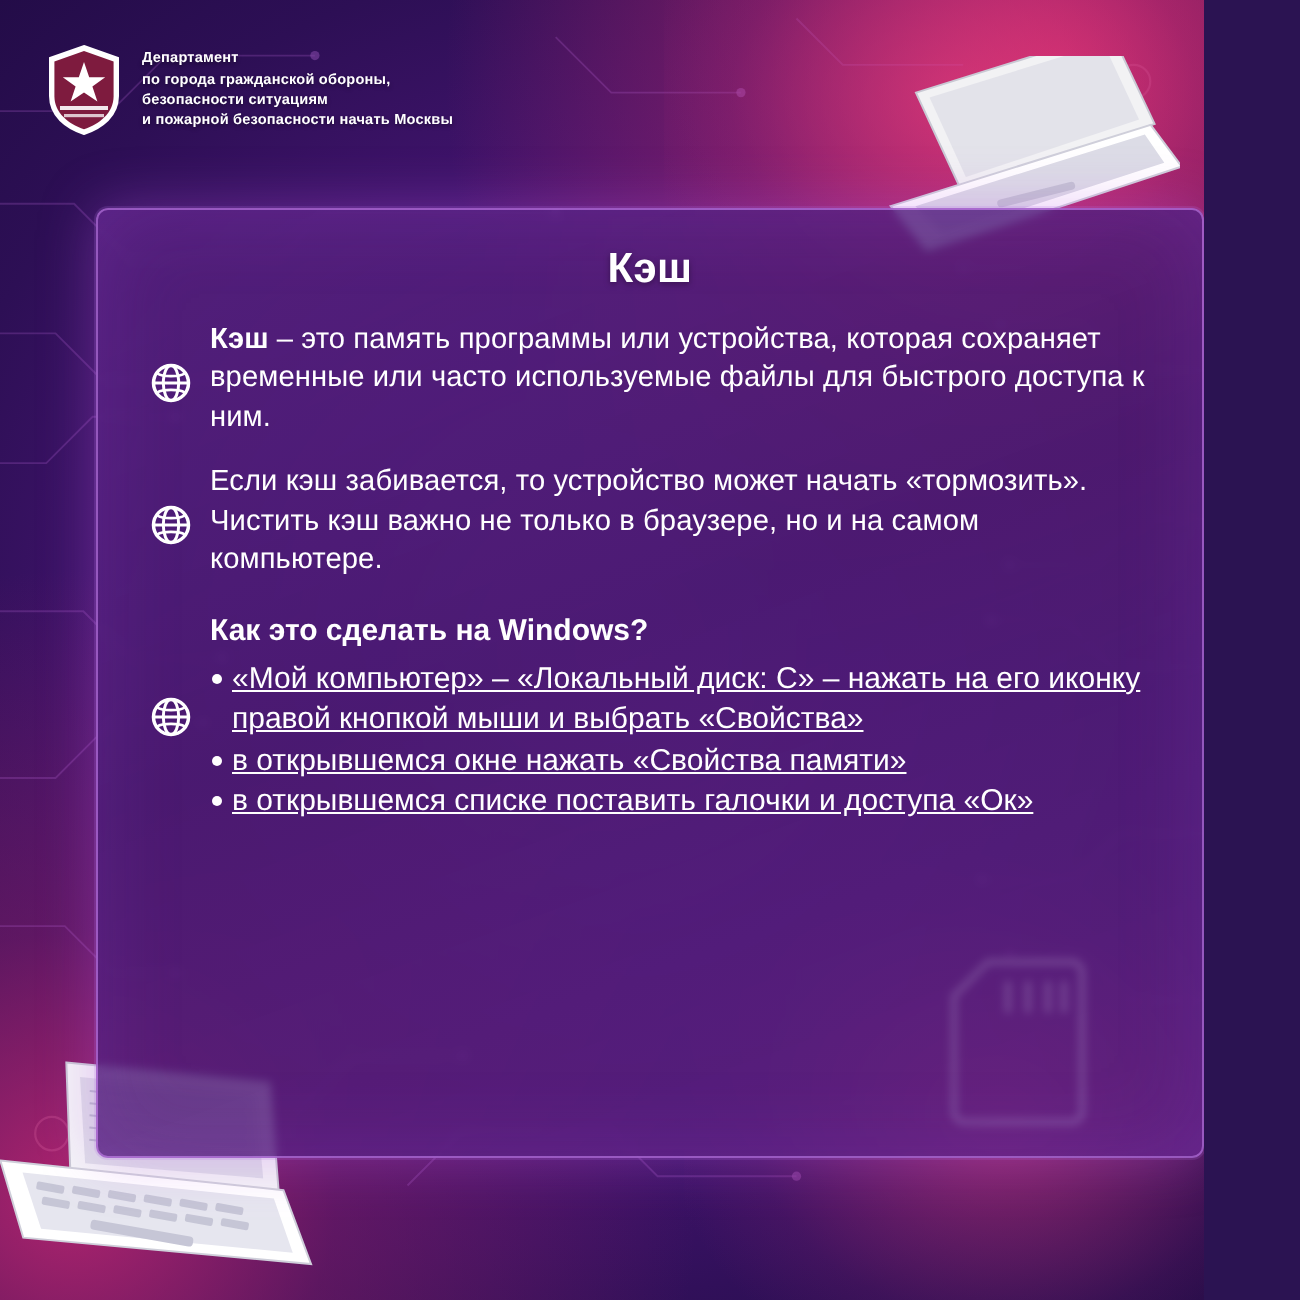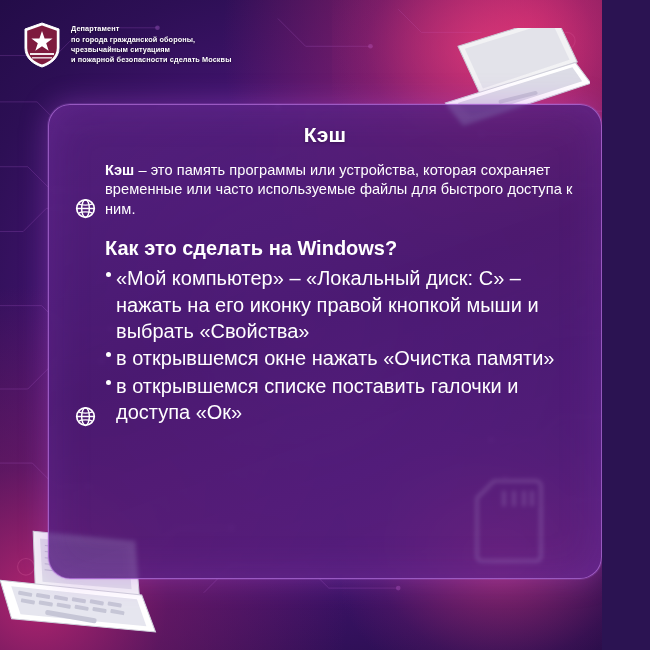--- a/index.html
+++ b/index.html
@@ -109,21 +109,21 @@
     opacity: 0.95;
   }
 
   
   .card {
     position: absolute;
     left: 48px;
     top: 104px;
     width: 554px;
     height: 475px;
-    border-radius: 22px;
+    border-radius: 6px;
     background: linear-gradient(160deg, rgba(88, 34, 128, 0.82) 0%, rgba(72, 26, 112, 0.86) 45%, rgba(96, 34, 132, 0.82) 100%);
     border: 1px solid rgba(214, 140, 255, 0.55);
     box-shadow:
       0 0 0 1px rgba(180, 110, 230, 0.18),
       0 0 28px rgba(190, 90, 230, 0.35),
       inset 0 0 42px rgba(150, 70, 210, 0.22);
     z-index: 8;
     padding: 14px 26px 10px 26px;
     box-sizing: border-box;
     backdrop-filter: blur(2px);
@@ -134,53 +134,54 @@
     color: #ffffff;
     font-size: 21px;
     font-weight: bold;
     letter-spacing: 0.2px;
     margin: 4px 0 14px 0;
     text-shadow: 0 1px 3px rgba(0,0,0,0.35);
   }
 
   .block {
     display: flex;
-    align-items: flex-end;
+    align-items: center;
     gap: 9px;
     margin-bottom: 13px;
   }
   .globe {
     flex: none;
     width: 21px;
     height: 21px;
     margin-top: 2px;
   }
   .block-text {
     color: #ffffff;
     font-size: 14.6px;
     line-height: 1.33;
     letter-spacing: 0.05px;
   }
   .block-text b { font-weight: bold; }
 
   .howto-title {
     color: #ffffff;
-    font-size: 20px;
+    font-size: 15px;
     font-weight: bold;
     line-height: 1.3;
     margin-top: 1px;
   }
 
   .bullets {
     margin: 4px 0 0 0;
     padding: 0;
     list-style: none;
     color: #ffffff;
-    font-size: 20px;
+    font-size: 15px;
     line-height: 1.32;
+    text-decoration: underline;
   }
   .bullets li {
     position: relative;
     padding-left: 11px;
     margin-bottom: 1px;
   }
   .bullets li::before {
     content: "";
     position: absolute;
     left: 1px;
@@ -250,22 +251,22 @@
     <svg class="emblem" viewBox="0 0 40 46">
       <path d="M20 1 L37 7 L37 26 C37 36 29 42 20 45 C11 42 3 36 3 26 L3 7 Z" fill="#ffffff" stroke="#ffffff" stroke-width="1"></path>
       <path d="M20 3.5 L34.8 8.8 L34.8 26 C34.8 34.6 27.7 40 20 42.6 C12.3 40 5.2 34.6 5.2 26 L5.2 8.8 Z" fill="#7e1b3e"></path>
       <path d="M20 9 L22.6 16.6 L30.6 16.6 L24.2 21.3 L26.7 28.8 L20 24.2 L13.3 28.8 L15.8 21.3 L9.4 16.6 L17.4 16.6 Z" fill="#ffffff"></path>
       <rect x="8" y="31" width="24" height="2" fill="#ffffff" opacity="0.9"></rect>
       <rect x="10" y="35" width="20" height="1.6" fill="#ffffff" opacity="0.75"></rect>
     </svg>
     <div class="dept-lines">
       <div>Департамент</div>
       <div>по города гражданской обороны,</div>
-      <div>чрезвычайным ситуациям</div>
-      <div>и пожарной безопасности сделать Москвы</div>
+      <div>безопасности ситуациям</div>
+      <div>и пожарной безопасности начать Москвы</div>
     </div>
   </div>
 
   <svg class="laptop-top" viewBox="0 0 170 108">
     <g transform="rotate(-14 85 54)">
       <polygon points="48,8 150,2 160,52 58,60" fill="#f2f2f4" stroke="#c9c9d4" stroke-width="1"></polygon>
       <polygon points="54,12 145,7 153,48 62,55" fill="#e3e3ea"></polygon>
       <polygon points="22,60 158,52 168,76 34,86" fill="#ffffff" stroke="#cfcfda" stroke-width="1"></polygon>
       <polygon points="34,63 154,56 160,72 44,80" fill="#dcdce6"></polygon>
       <rect x="74" y="70" width="40" height="4" rx="2" fill="#c3c3d2"></rect>
@@ -320,32 +321,42 @@
       <svg class="globe" viewBox="0 0 24 24">
         <circle cx="12" cy="12" r="10" fill="none" stroke="#ffffff" stroke-width="2"></circle>
         <ellipse cx="12" cy="12" rx="4.4" ry="10" fill="none" stroke="#ffffff" stroke-width="1.7"></ellipse>
         <line x1="2" y1="12" x2="22" y2="12" stroke="#ffffff" stroke-width="1.7"></line>
         <path d="M4.2 6.6 C7 8.6 17 8.6 19.8 6.6" fill="none" stroke="#ffffff" stroke-width="1.5"></path>
         <path d="M4.2 17.4 C7 15.4 17 15.4 19.8 17.4" fill="none" stroke="#ffffff" stroke-width="1.5"></path>
       </svg>
       <div class="block-text"><b>Кэш</b><span> – это память программы или устройства, которая сохраняет временные или часто используемые файлы для быстрого доступа к ним.</span></div>
     </div>
 
+    <div class="block">
+      <svg class="globe" viewBox="0 0 24 24">
+        <circle cx="12" cy="12" r="10" fill="none" stroke="#ffffff" stroke-width="2"></circle>
+        <ellipse cx="12" cy="12" rx="4.4" ry="10" fill="none" stroke="#ffffff" stroke-width="1.7"></ellipse>
+        <line x1="2" y1="12" x2="22" y2="12" stroke="#ffffff" stroke-width="1.7"></line>
+        <path d="M4.2 6.6 C7 8.6 17 8.6 19.8 6.6" fill="none" stroke="#ffffff" stroke-width="1.5"></path>
+        <path d="M4.2 17.4 C7 15.4 17 15.4 19.8 17.4" fill="none" stroke="#ffffff" stroke-width="1.5"></path>
+      </svg>
+      <div class="block-text">Если кэш забивается, то устройство может начать «тормозить». Чистить кэш важно не только в браузере, но и на самом компьютере.</div>
+    </div>
 
     <div class="block">
       <svg class="globe" viewBox="0 0 24 24">
         <circle cx="12" cy="12" r="10" fill="none" stroke="#ffffff" stroke-width="2"></circle>
         <ellipse cx="12" cy="12" rx="4.4" ry="10" fill="none" stroke="#ffffff" stroke-width="1.7"></ellipse>
         <line x1="2" y1="12" x2="22" y2="12" stroke="#ffffff" stroke-width="1.7"></line>
         <path d="M4.2 6.6 C7 8.6 17 8.6 19.8 6.6" fill="none" stroke="#ffffff" stroke-width="1.5"></path>
         <path d="M4.2 17.4 C7 15.4 17 15.4 19.8 17.4" fill="none" stroke="#ffffff" stroke-width="1.5"></path>
       </svg>
       <div class="howto-wrap">
         <div class="howto-title">Как это сделать на Windows?</div>
         <ul class="bullets">
           <li>«Мой компьютер» – «Локальный диск: С» – нажать на его иконку правой кнопкой мыши и выбрать «Свойства»</li>
-          <li>в открывшемся окне нажать «Очистка памяти»</li>
+          <li>в открывшемся окне нажать «Свойства памяти»</li>
           <li>в открывшемся списке поставить галочки и доступа «Ок»</li>
         </ul>
       </div>
     </div>
   </div>
 </div>
 
 </body></html>

